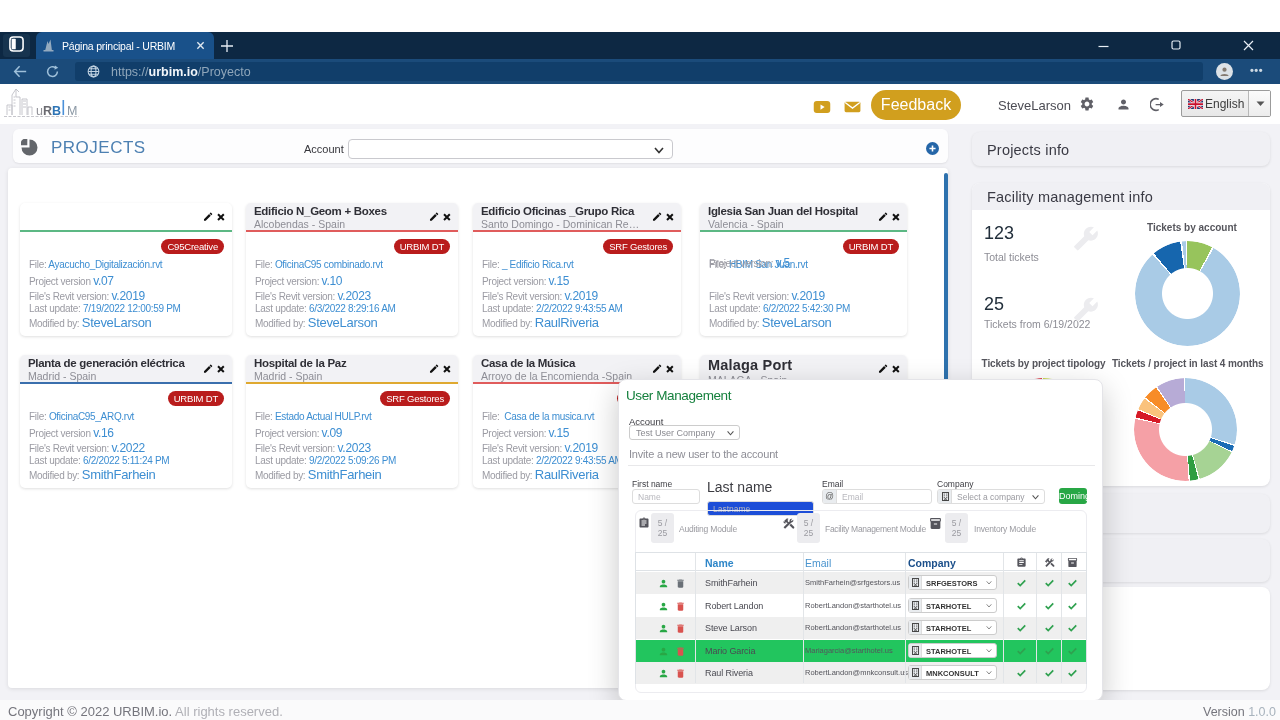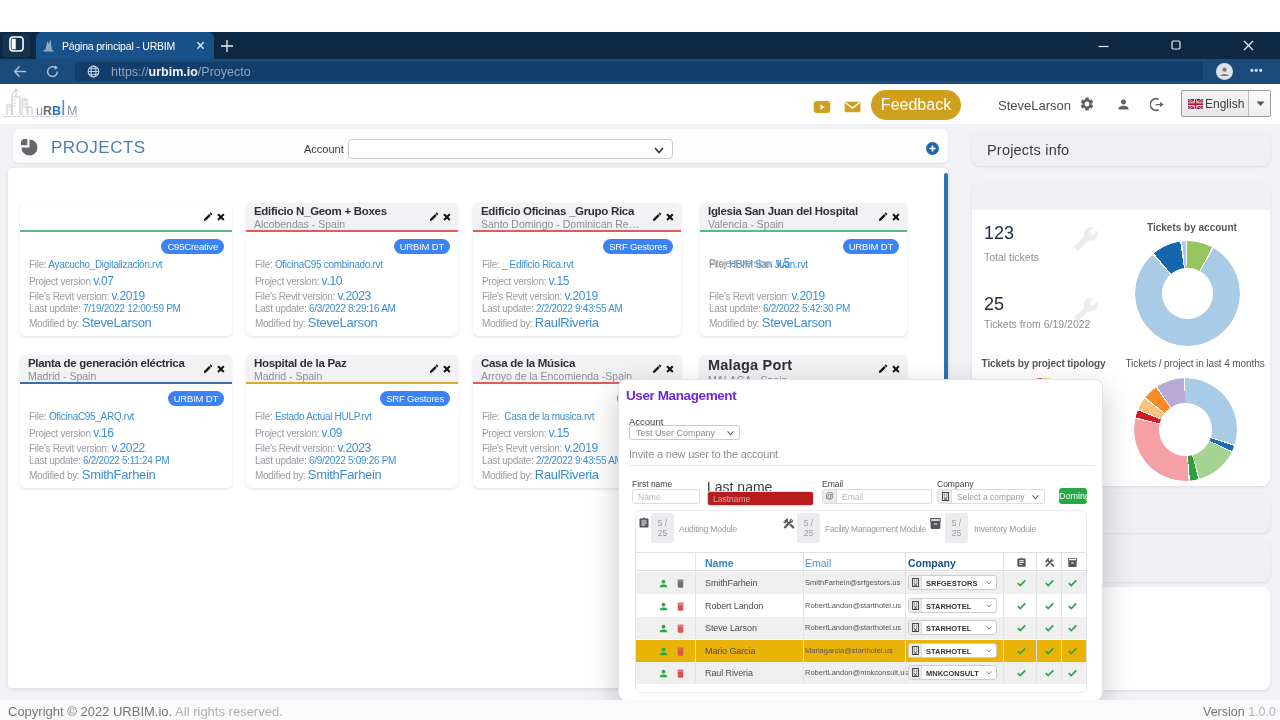--- a/index.html
+++ b/index.html
@@ -23,21 +23,21 @@
 
 #projbar { position:absolute; top:45px; left:13px; width:935px; height:34px; background:#fdfdfe; border-radius:6px; box-shadow:0 1px 2px rgba(0,0,0,.08); }
 
 
 .card { position:absolute; width:212px; height:133px; background:#fff; border-radius:5px; box-shadow:0 1px 3px rgba(0,0,0,.13); font-size:11px; }
 .chead { position:absolute; top:0; left:0; right:0; height:27px; background:#f2f2f5; border-radius:5px 5px 0 0; padding:2px 38px 0 8px; }
 .ctitle { font-size:11.5px; font-weight:bold; color:#2f2f36; letter-spacing:-0.3px; white-space:nowrap; overflow:hidden; }
 .csub { font-size:10.5px; color:#8d8d95; margin-top:1px; white-space:nowrap; overflow:hidden; text-overflow:ellipsis; }
 .cline { position:absolute; top:27px; left:0; right:0; height:2px; }
 .cicons { position:absolute; top:8px; right:7px; }
-.badge { position:absolute; top:36px; right:8px; background:#3b82f6; color:#fff; font-size:9.5px; letter-spacing:-0.2px; padding:1.5px 6px 2.5px 6px; border-radius:8px; }
+.badge { position:absolute; top:36px; right:8px; background:#b91c1c; color:#fff; font-size:9.5px; letter-spacing:-0.2px; padding:1.5px 6px 2.5px 6px; border-radius:8px; }
 .crow { position:absolute; left:9px; white-space:nowrap; color:#9b9ba3; font-size:10px; letter-spacing:-0.3px; }
 .crow b { font-weight:normal; color:#3d8ed2; }
 .crow .vv { font-size:12px; color:#3d8ed2; }
 .crow .mm { font-size:13px; color:#3d8ed2; }
 
 
 .spanel { position:absolute; left:972px; width:298px; background:#f0f0f4; border-radius:8px; box-shadow:0 1px 3px rgba(0,0,0,.1); }
 .stitle { font-size:14.5px; color:#3a3a44; padding:10px 0 0 15px; letter-spacing:.2px; }
 
 
@@ -283,21 +283,21 @@
             <g transform="translate(7.6,0.2) scale(0.46)">
               <path fill="#111" d="M3 17.25V21h3.75L17.8 9.94l-3.75-3.75L3 17.25zM20.7 7.04c.39-.39.39-1.02 0-1.41l-2.34-2.34c-.39-.39-1.02-.39-1.41 0l-1.83 1.83 3.75 3.75 1.83-1.83z"></path>
             </g>
             <path d="M23 3.2 L28.8 9 M28.8 3.2 L23 9" stroke="#111" stroke-width="2"></path>
           </svg>
         <div class="cline" style="background:#dfa930"></div>
         <div class="badge">SRF Gestores</div>
         <div class="crow" style="top:56px">File: <b>Estado Actual HULP.rvt</b></div>
         <div class="crow" style="top:71px">Project version: <span class="vv">v.09</span></div>
         <div class="crow" style="top:86px">File's Revit version: <span class="vv">v.2023</span></div>
-        <div class="crow" style="top:100px">Last update: <b>6/9/2022 5:09:26 PM</b></div>
+        <div class="crow" style="top:100px">Last update: <b>9/2/2022 5:09:26 PM</b></div>
         <div class="crow" style="top:112px">Modified by: <span class="mm">SmithFarhein</span></div>
       </div>
       <div class="card" style="top:271px;left:473px;width:208px">
         <div class="chead">
             <div class="ctitle">Casa de la Música</div>
             <div class="csub">Arroyo de la Encomienda -Spain</div>
           </div>
         <svg class="cicons" width="30" height="12" viewBox="0 0 30 12">
             <g transform="translate(7.6,0.2) scale(0.46)">
               <path fill="#111" d="M3 17.25V21h3.75L17.8 9.94l-3.75-3.75L3 17.25zM20.7 7.04c.39-.39.39-1.02 0-1.41l-2.34-2.34c-.39-.39-1.02-.39-1.41 0l-1.83 1.83 3.75 3.75 1.83-1.83z"></path>
@@ -326,64 +326,65 @@
         <div class="cline" style="background:#3a6fad"></div>
       </div>
     </div>
     <div class="abs" style="top:89px;left:944px;width:4px;height:240px;background:#2e72ae;border-radius:2px"></div>
     <div id="sidebar">
       <div class="spanel" style="top:48px;height:34px">
           <div class="stitle">Projects info</div>
         </div>
       <div class="spanel" style="top:99px;height:303px;background:#fff">
         <div style="position:absolute;top:0;left:0;right:0;height:27px;background:#f0f0f4;border-radius:8px 8px 0 0"></div>
+        <div class="stitle" style="position:absolute;top:-4px">Facility management info</div>
 
         <div class="abs" style="top:40px;left:12px;font-size:18px;letter-spacing:0px;color:#222f3b">123</div>
         <div class="abs" style="top:68px;left:12px;font-size:10.5px;color:#8d8d95">Total tickets</div>
         <svg class="abs" style="top:41px;left:101px;transform:scaleX(-1)" width="26" height="29" viewBox="0 0 24 24">
             <path fill="#ececef" d="M22.7 19l-9.1-9.1c.9-2.3.4-5-1.5-6.9-2-2-5-2.4-7.4-1.3L9 6 6 9 1.6 4.7C.4 7.1.9 10.1 2.9 12.1c1.9 1.9 4.6 2.4 6.9 1.5l9.1 9.1c.4.4 1 .4 1.4 0l2.3-2.3c.5-.4.5-1.1.1-1.4z"></path>
           </svg>
         <div class="abs" style="top:111px;left:12px;font-size:18px;letter-spacing:0px;color:#222f3b">25</div>
         <div class="abs" style="top:135px;left:12px;font-size:10.5px;color:#8d8d95">Tickets from 6/19/2022</div>
         <svg class="abs" style="top:112px;left:101px;transform:scaleX(-1)" width="26" height="29" viewBox="0 0 24 24">
             <path fill="#ececef" d="M22.7 19l-9.1-9.1c.9-2.3.4-5-1.5-6.9-2-2-5-2.4-7.4-1.3L9 6 6 9 1.6 4.7C.4 7.1.9 10.1 2.9 12.1c1.9 1.9 4.6 2.4 6.9 1.5l9.1 9.1c.4.4 1 .4 1.4 0l2.3-2.3c.5-.4.5-1.1.1-1.4z"></path>
           </svg>
 
         <div class="abs" style="top:39px;left:175px;font-size:10px;font-weight:bold;color:#55555c">Tickets by account</div>
         <div class="abs" style="top:58px;left:163px;width:105px;height:105px;border-radius:50%;background:conic-gradient(#97c45c 0deg 28deg,#fff 28deg 30deg,#a9cbe6 30deg 318deg,#fff 318deg 320deg,#1666ae 320deg 352deg,#fff 352deg 354deg,#a9cbe6 354deg 358deg,#fff 358deg 360deg);-webkit-mask:radial-gradient(circle,transparent 0 25px,#000 26px)"></div>
 
         <div class="abs" style="top:175px;left:0px;width:143px;text-align:center;font-size:10px;font-weight:bold;color:#55555c;letter-spacing:-0.1px;white-space:nowrap">Tickets by project tipology</div>
-        <div class="abs" style="top:175px;left:148px;width:150px;text-align:center;font-size:10px;font-weight:normal;color:#55555c;letter-spacing:-0.1px;white-space:nowrap">Tickets / project in last 4 months</div>
+        <div class="abs" style="top:175px;left:140px;width:150px;text-align:center;font-size:10px;font-weight:bold;color:#55555c;letter-spacing:-0.1px;white-space:nowrap">Tickets / project in last 4 months</div>
 
         <div class="abs" style="top:195px;left:20px;width:103px;height:103px;border-radius:50%;background:conic-gradient(#c8d94e 0deg 40deg,#fff 40deg 42deg,#5bbfb5 42deg 120deg,#fff 120deg 122deg,#b7abd6 122deg 200deg,#fff 200deg 202deg,#f5a0a6 202deg 280deg,#fff 280deg 282deg,#f78c28 282deg 320deg,#fff 320deg 322deg,#d61a26 322deg 358deg,#fff 358deg 360deg);-webkit-mask:radial-gradient(circle,transparent 0 25px,#000 26px)"></div>
 
         <div class="abs" style="top:195px;left:162px;width:103px;height:103px;border-radius:50%;background:conic-gradient(#a9cbe6 0deg 107deg,#fff 107deg 108.5deg,#1b6cb5 108.5deg 115deg,#fff 115deg 116.5deg,#a6d394 116.5deg 164deg,#fff 164deg 165.5deg,#2f9e41 165.5deg 175deg,#fff 175deg 176.5deg,#f5a0a6 176.5deg 282deg,#fff 282deg 283.5deg,#d61a26 283.5deg 292deg,#fff 292deg 293.5deg,#fac27c 293.5deg 307deg,#fff 307deg 308.5deg,#f78c28 308.5deg 325deg,#fff 325deg 326.5deg,#b7abd6 326.5deg 358.5deg,#fff 358.5deg 360deg);-webkit-mask:radial-gradient(circle,transparent 0 26px,#000 27px)"></div>
       </div>
       <div class="spanel" style="top:410px;height:39px"></div>
       <div class="spanel" style="top:455px;height:43px"></div>
       <div class="spanel" style="top:503px;height:103px;background:#fff"></div>
     </div>
     <div id="modal">
-      <div class="abs" style="top:8px;left:7px;font-size:13.5px;font-weight:bold;color:#6d28d9;letter-spacing:-0.4px">User Management</div>
+      <div class="abs" style="top:8px;left:7px;font-size:13.5px;font-weight:normal;color:#15803d;letter-spacing:-0.4px">User Management</div>
       <div class="abs" style="top:36px;left:10px;font-size:9.5px;color:#3c3c42">Account</div>
       <div class="abs" style="top:45px;left:10px;width:111px;height:15px;border:1px solid #ccc;border-radius:3px;background:#fff">
         <div class="abs" style="top:2px;left:6px;font-size:9px;color:#8a8a90">Test User Company</div>
         <svg class="abs" style="top:5px;right:5px" width="7" height="5" viewBox="0 0 8 6">
             <path d="M0.5 0.5 L4 4.5 L7.5 0.5" stroke="#555" stroke-width="1.3" fill="none"></path>
           </svg>
       </div>
       <div class="abs" style="top:68px;left:10px;font-size:11px;letter-spacing:-0.2px;color:#8e8e96">Invite a new user to the account</div>
       <div class="abs" style="top:85px;left:9px;width:467px;height:1px;background:#e8e8ea"></div>
 
       <div class="abs" style="top:99px;left:13px;font-size:8.5px;color:#3c3c42">First name</div>
       <div class="abs" style="top:109px;left:13px;width:68px;height:15px;border:1px solid #ddd;border-radius:3px;background:#fff">
           <div class="abs" style="top:2px;left:5px;font-size:8.5px;color:#b8b8be">Name</div>
         </div>
       <div class="abs" style="top:99px;left:88px;font-size:14px;color:#3c3c42">Last name</div>
-      <div class="abs" style="top:111px;left:88px;width:107px;height:15px;border:1px solid #ddd;border-radius:3px;background:#b91c1c">
+      <div class="abs" style="top:121px;left:88px;width:107px;height:15px;border:1px solid #ddd;border-radius:3px;background:#1d4ed8">
           <div class="abs" style="top:2px;left:5px;font-size:8.5px;color:#b8b8be">Lastname</div>
         </div>
       <div class="abs" style="top:99px;left:203px;font-size:8.5px;color:#3c3c42">Email</div>
       <div class="abs" style="top:109px;left:203px;width:110px;height:15px;border:1px solid #ddd;border-radius:3px;background:#fff">
         <div class="abs" style="top:0;left:0;width:14px;height:13px;background:#e9ecef;border-right:1px solid #ddd;border-radius:2px 0 0 2px;font-size:8.5px;color:#555;text-align:center;line-height:13px">@</div>
         <div class="abs" style="top:2px;left:19px;font-size:8.5px;color:#b8b8be">Email</div>
       </div>
       <div class="abs" style="top:99px;left:318px;font-size:8.5px;color:#3c3c42">Company</div>
       <div class="abs" style="top:109px;left:318px;width:108px;height:15px;border:1px solid #ddd;border-radius:3px;background:#fff">
         <div class="abs" style="top:0;left:0;width:14px;height:13px;background:#e9ecef;border-right:1px solid #ddd;border-radius:2px 0 0 2px">
@@ -523,21 +524,21 @@
           <svg class="abs" style="top:7px;left:381px" width="9" height="8" viewBox="0 0 12 10">
               <path d="M1 5.2 L4.3 8.5 L11 1.5" stroke="#2fa14f" stroke-width="2.2" fill="none"></path>
             </svg>
           <svg class="abs" style="top:7px;left:409px" width="9" height="8" viewBox="0 0 12 10">
               <path d="M1 5.2 L4.3 8.5 L11 1.5" stroke="#2fa14f" stroke-width="2.2" fill="none"></path>
             </svg>
           <svg class="abs" style="top:7px;left:432px" width="9" height="8" viewBox="0 0 12 10">
               <path d="M1 5.2 L4.3 8.5 L11 1.5" stroke="#2fa14f" stroke-width="2.2" fill="none"></path>
             </svg>
         </div>
-        <div class="abs" style="top:86.5px;left:0;width:100%;height:22px;background:#eab308">
+        <div class="abs" style="top:86.5px;left:0;width:100%;height:22px;background:#22c55e">
           <svg class="abs" style="top:6px;left:22px" width="11" height="11" viewBox="0 0 24 24">
               <path fill="#28a745" d="M12 12c2.21 0 4-1.79 4-4s-1.79-4-4-4-4 1.79-4 4 1.79 4 4 4zm0 2c-2.67 0-8 1.34-8 4v2h16v-2c0-2.66-5.33-4-8-4z"></path>
             </svg>
           <svg class="abs" style="top:6px;left:39px" width="11" height="11" viewBox="0 0 24 24">
               <path fill="#d9534f" d="M6 19c0 1.1.9 2 2 2h8c1.1 0 2-.9 2-2V7H6v12zM19 4h-3.5l-1-1h-5l-1 1H5v2h14V4z"></path>
             </svg>
           <div class="abs" style="top:6px;left:69px;font-size:9px;letter-spacing:-0.1px;color:#4a4a52">Mario Garcia</div>
           <div class="abs" style="top:6px;left:169px;font-size:7.5px;color:#55555c">Mariagarcia@starthotel.us</div>
           <div class="abs" style="top:3px;left:272px;width:89px;height:15px;border:1px solid #ccc;border-radius:3px;background:#fff">
             <div class="abs" style="top:0;left:0;width:13px;height:13px;background:#e9ecef;border-right:1px solid #ddd">

